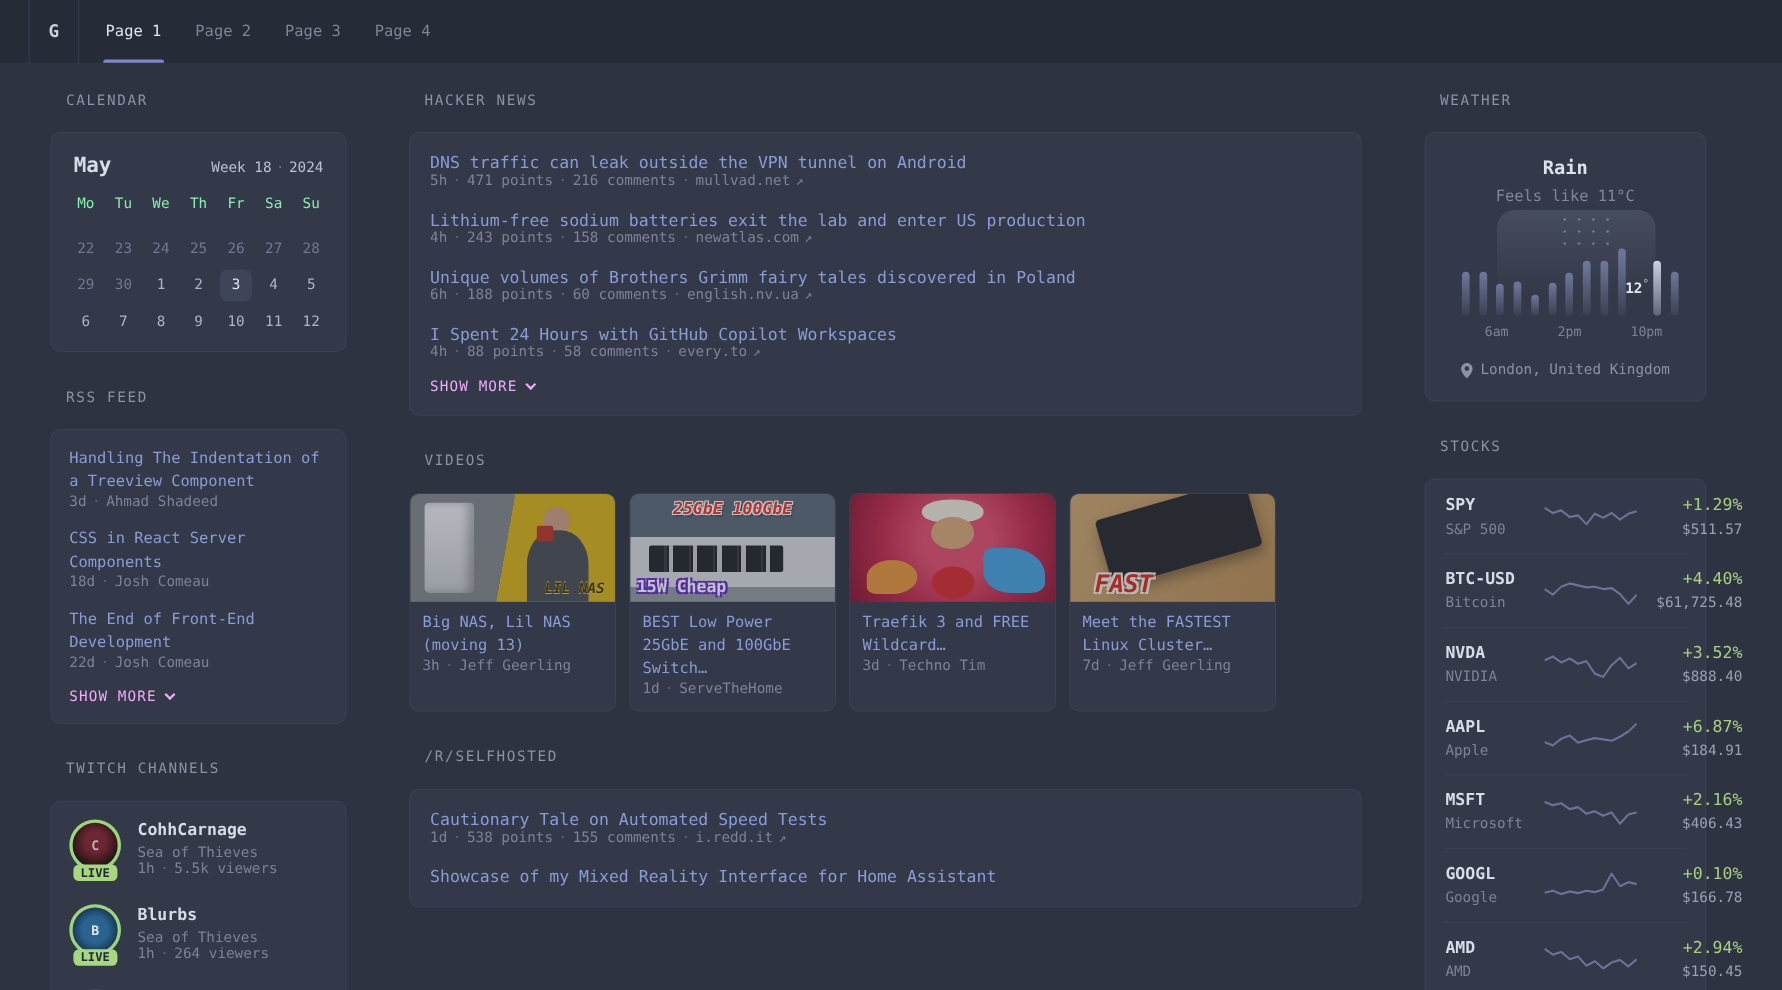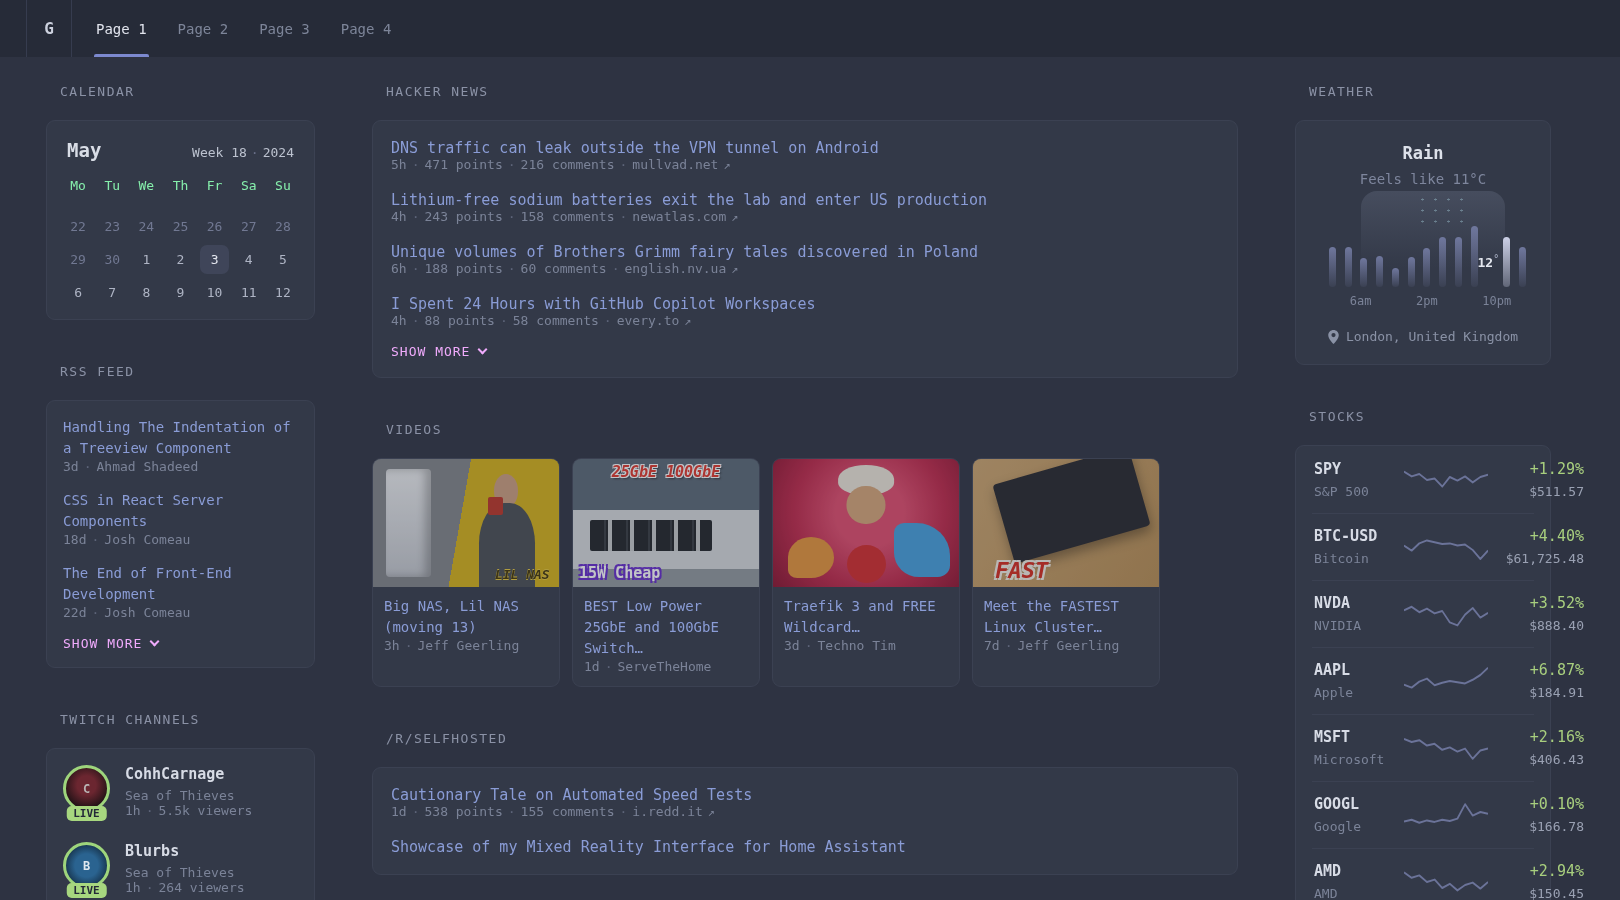--- a/index.html
+++ b/index.html
@@ -16,21 +16,21 @@
   .tabs { display:flex; margin-left:22px; gap:27px; }
   .tab { position:relative; display:flex; align-items:center; padding:0 2px; color:#7d8599; cursor:pointer; }
   .tab.active { color:#e1e4ed; }
   .tab.active::after { content:''; position:absolute; left:0; right:0; bottom:0; height:3px;
     border-radius:2px 2px 0 0; background:#7c89cf; }
   
   .layout { display:flex; gap:37px; padding:27px 0 0 26px; align-items:flex-start; }
   .col-left  { width:289px; flex:none; }
   .col-main  { width:886px; flex:none; }
   .col-right { width:276px; flex:none; }
-  .section { margin-bottom:44px;padding-left:20px; }
+  .section { margin-bottom:34px;padding-left:20px; }
   .section-title { font-size:13px; letter-spacing:1.5px; color:#8b92a6; padding-left:14px; margin-bottom:21px; }
   .card { background:#333948; border:1px solid #3b4152; border-radius:9px; }
   .meta { font-size:13px; color:#7b8398; }
   .meta .meta-dot { color:#5d6479; margin:0 5px; }
   .arrow { margin-left:5px; font-size:12px; color:#7b8398; }
   .link-title { color:#8a9cd6; cursor:pointer; }
   .show-more { margin-top:16px; font-size:13px; letter-spacing:1px; color:#f0abfc;
     display:flex; align-items:center; gap:9px; cursor:pointer; }
   .chev { width:7px; height:7px; border-right:2px solid currentColor; border-bottom:2px solid currentColor;
     transform:rotate(45deg); margin-top:-4px; }
@@ -65,21 +65,21 @@
   .tw-name { font-size:15px; font-weight:700; color:#d7dbe5; }
   .tw-game { font-size:13px; color:#7b8398; margin-top:5px; }
   
   .posts-card { padding:18px; }
   .hn-item + .hn-item { margin-top:19px; }
   .hn-title { font-size:15px; }
   
   .video-row { display:flex; gap:12px; overflow:hidden; }
   .video-card { flex:0 0 188px; background:#333948; border:1px solid #3b4152; border-radius:9px;
     overflow:hidden; cursor:pointer; }
-  .vthumb { height:128px; position:relative; overflow:hidden; }
+  .vthumb { height:98px; position:relative; overflow:hidden; }
   .vthumb::after { content:''; position:absolute; inset:0; background:rgba(34,39,54,.28); }
   .vbody { padding:9px 11px 12px; }
   .vtitle { font-size:14px; line-height:1.5; min-height:42px; }
   .thumb-lilnas { background:linear-gradient(100deg,#85888d 0 47%,#d9b51e 47%); }
   .t-case { position:absolute; left:7%; top:8%; width:24%; height:84%;
     background:linear-gradient(180deg,#f0f1f3,#c7cad0); border-radius:4px; box-shadow:inset -6px 0 8px rgba(0,0,0,.25); }
   .t-person { position:absolute; right:13%; top:34%; width:30%; height:70%; background:#4e5258; border-radius:45% 45% 0 0; }
   .t-head { position:absolute; right:22%; top:12%; width:13%; height:26%; background:#cfa183; border-radius:50%; }
   .t-mug { position:absolute; right:30%; top:30%; width:8%; height:14%; background:#c0392b; border-radius:2px; }
   .t-lilnas { position:absolute; right:5%; bottom:4%; font-size:13px; font-weight:900; font-style:italic;

